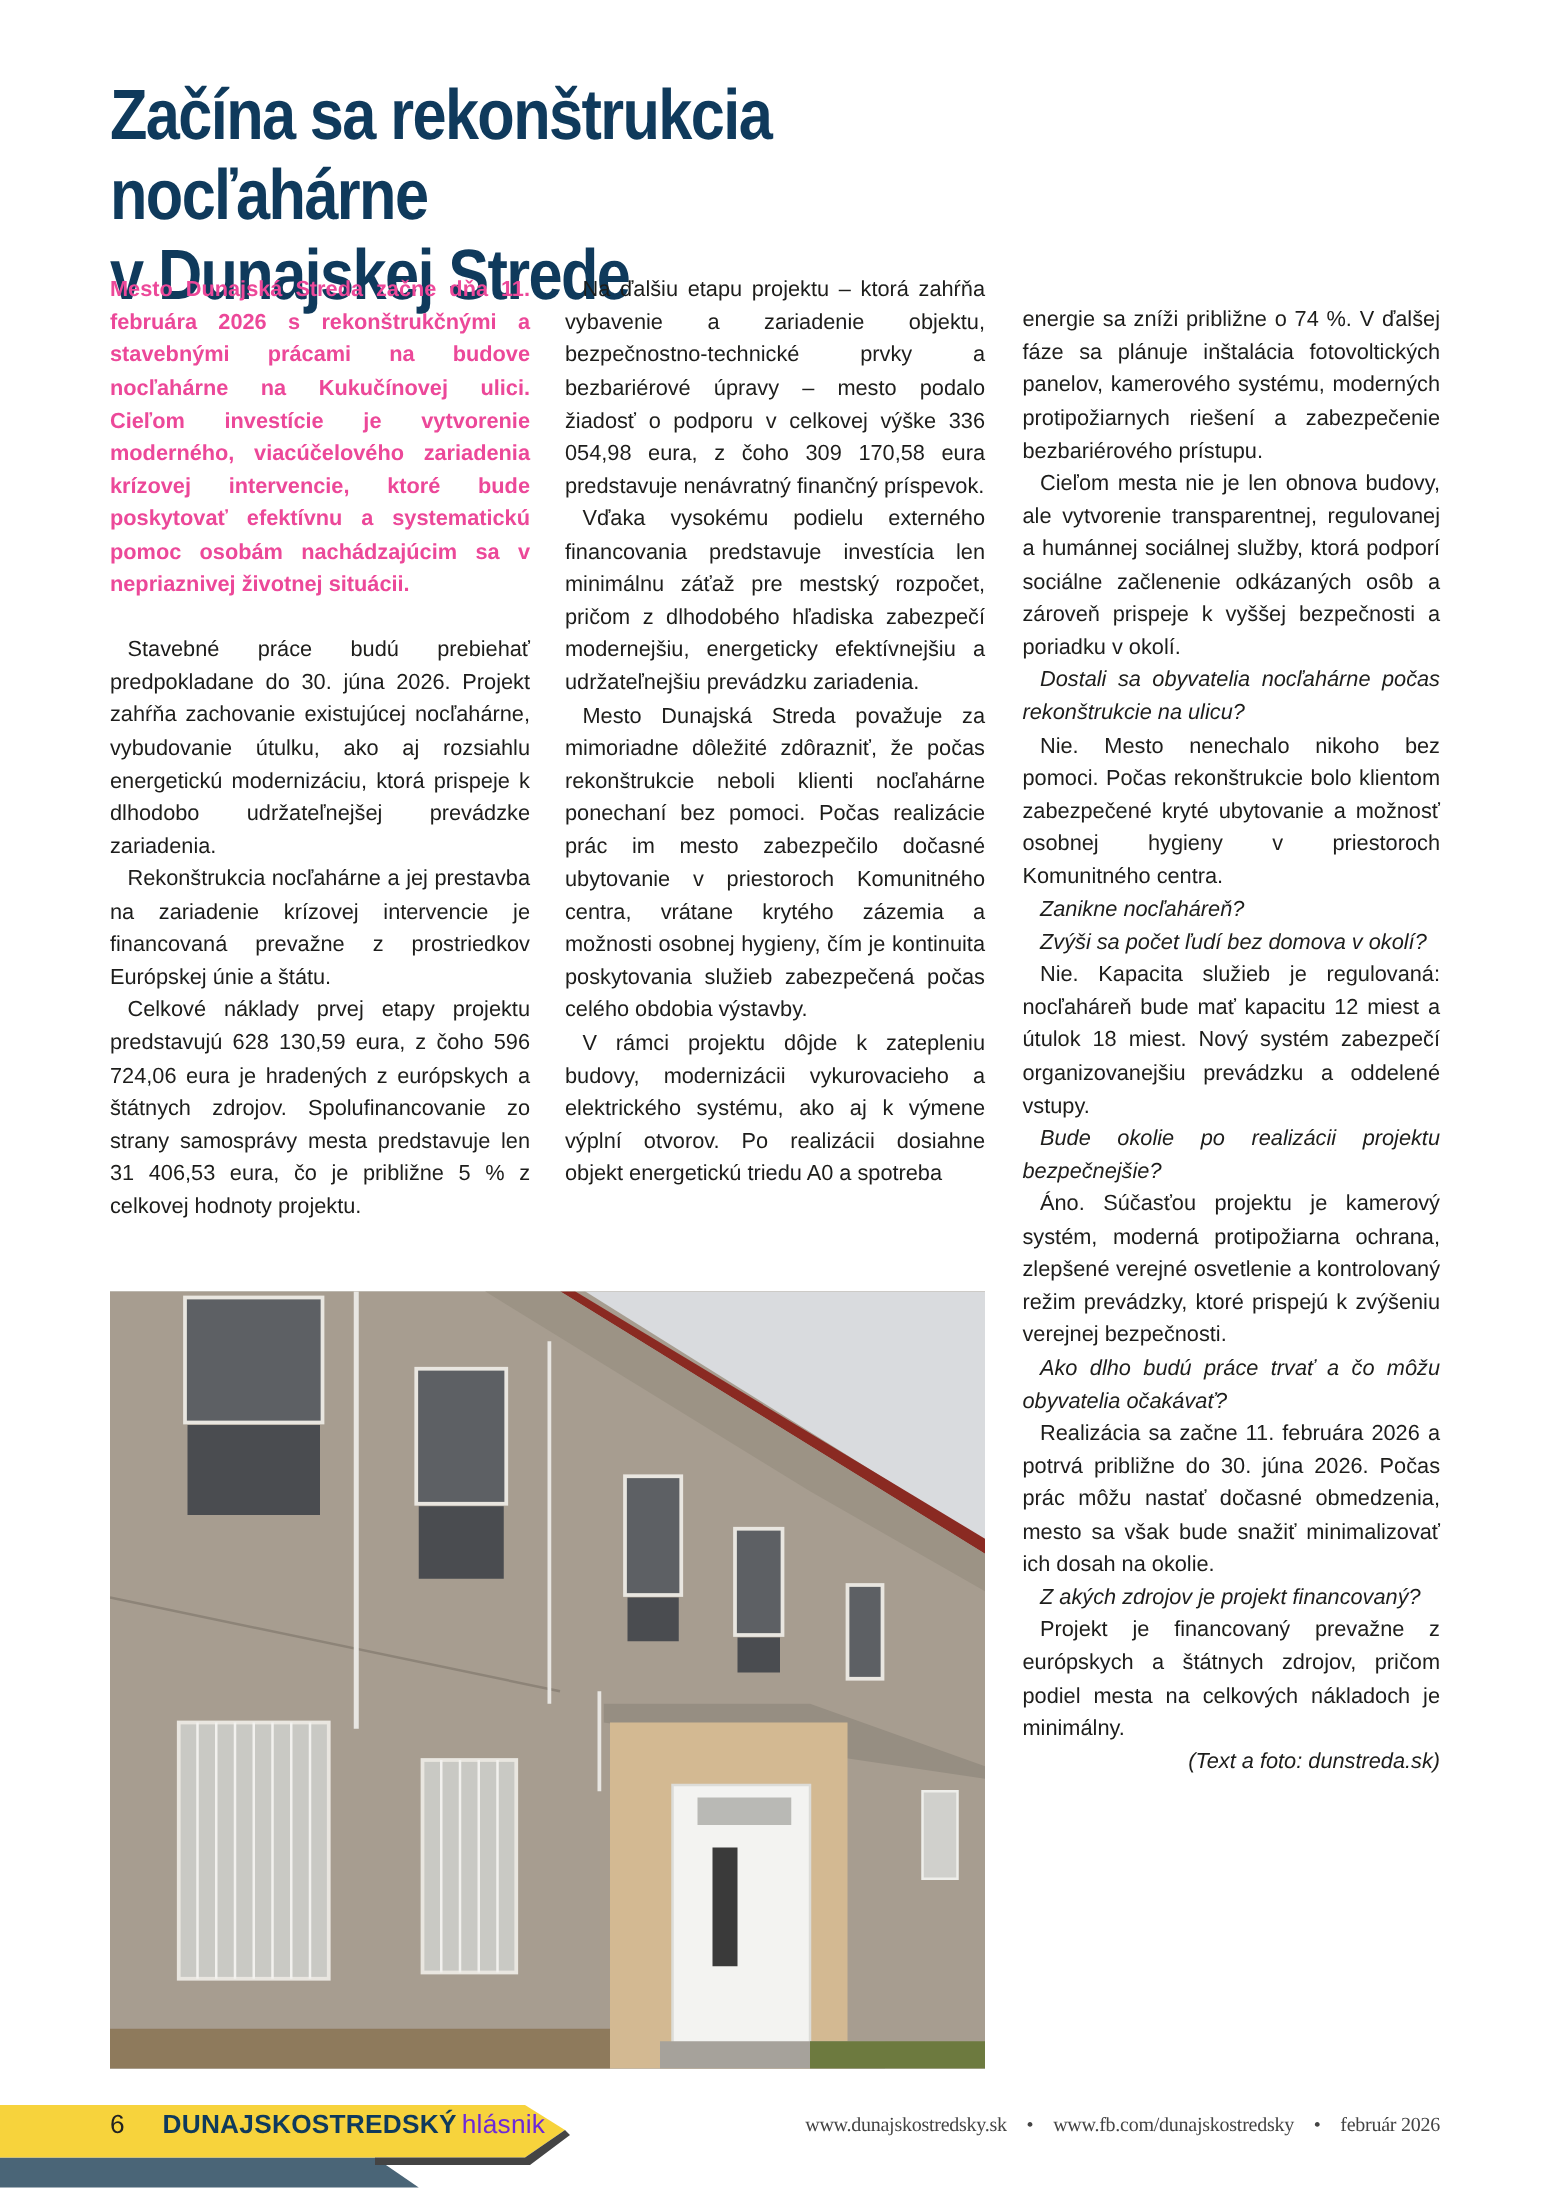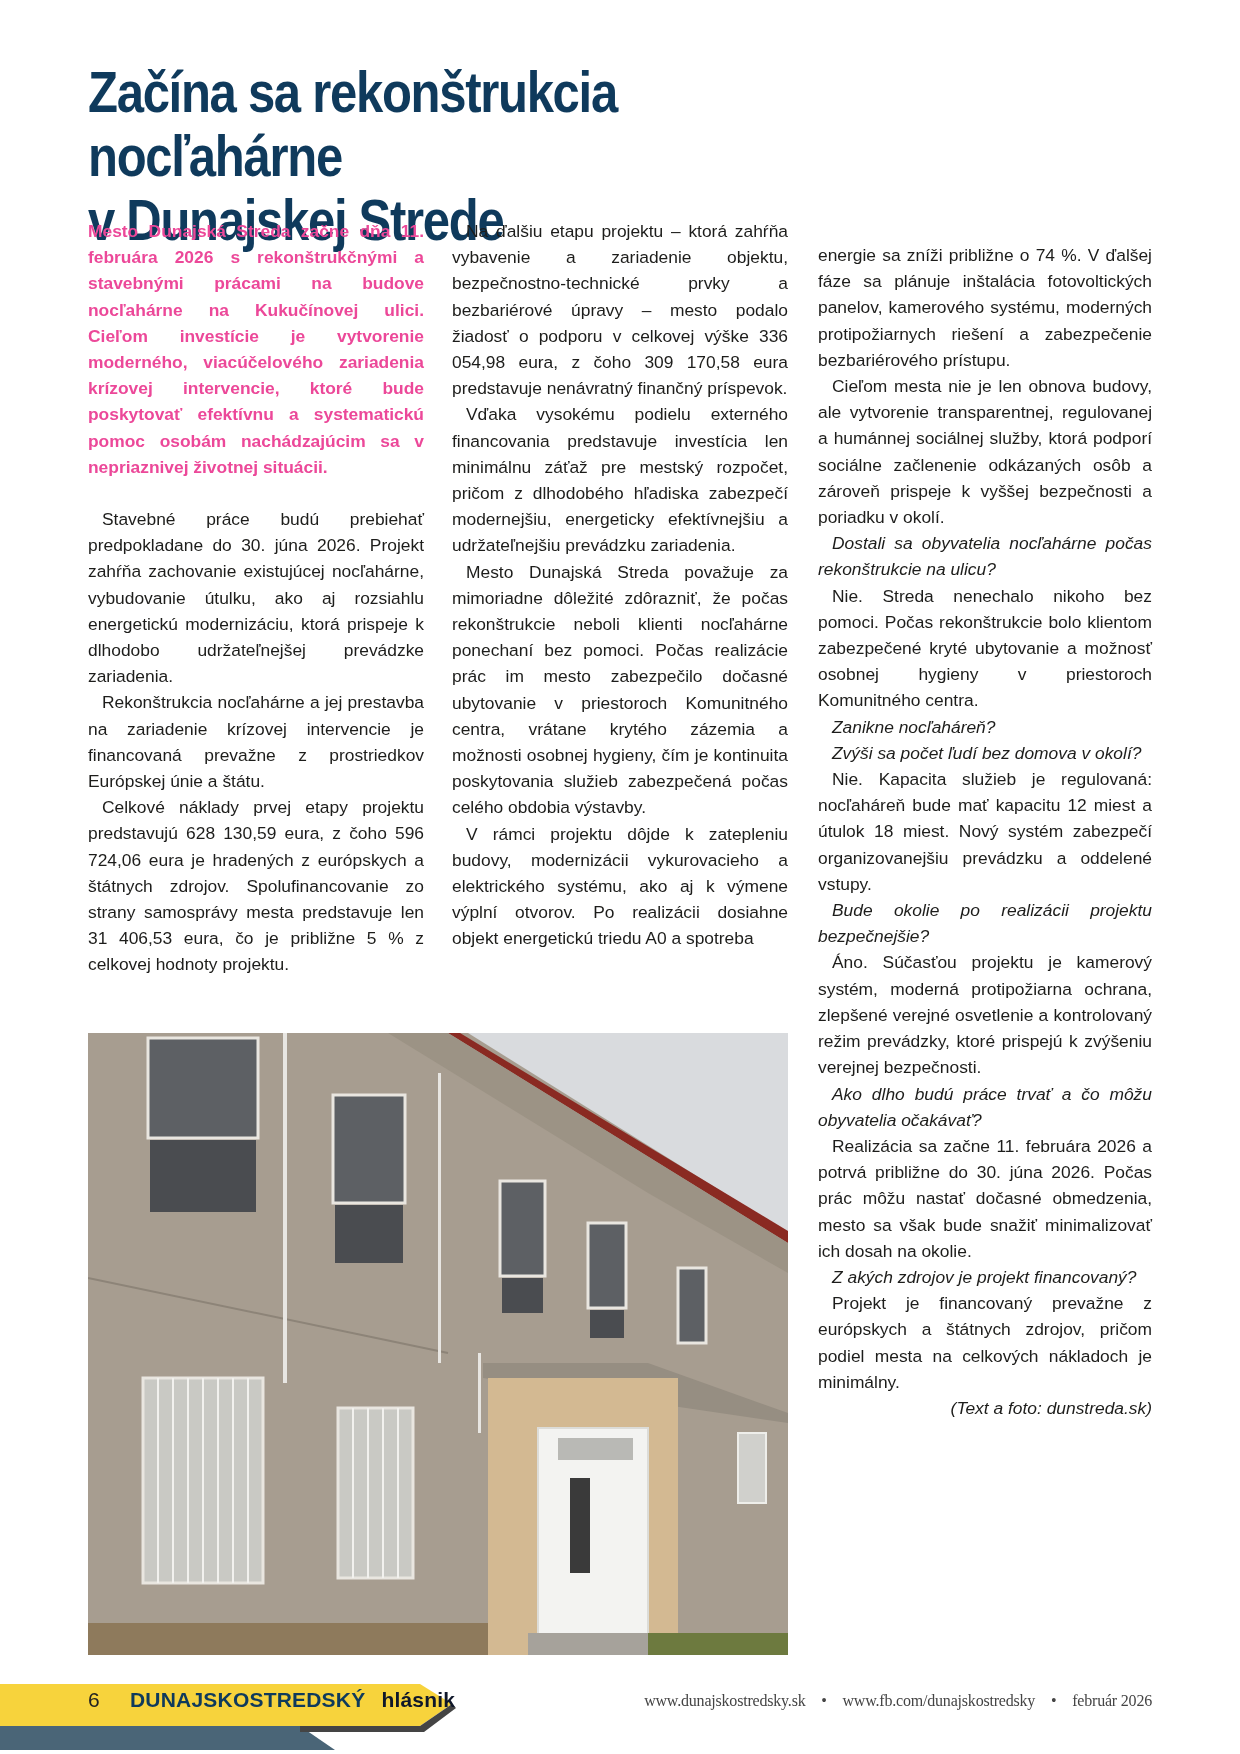--- a/index.html
+++ b/index.html
@@ -38,21 +38,21 @@
     position: absolute; left: 0; top: 1683px; width: 452px; height: 40px;
   }
   .footer-num {
     position: absolute; left: 88px; top: 1688px; font-size: 21px; color: #222;
     font-family: "Liberation Sans", sans-serif;
   }
   .footer-logo {
     position: absolute; left: 130px; top: 1688px; font-size: 21px;
     font-weight: 700; color: #0f3a5c; letter-spacing: 0.2px; white-space: nowrap;
   }
-  .footer-logo .light { font-weight: 700; color: #0f172a; margin-left: 16px; }
+  .footer-logo .light { font-weight: 400; color: #6d28d9; margin-left: 4px; }
   .footer-links {
     position: absolute; right: 88px; top: 1692px; font-size: 16px; color: #444;
     white-space: nowrap; letter-spacing: -0.2px; font-family: Liberation Serif, serif;
   }
   .footer-links .sep { margin: 0 12px; }
 </style>
 </head>
 <body>
 
 <h1 class="title">
@@ -72,21 +72,21 @@
   <p>Na ďalšiu etapu projektu – ktorá zahŕňa vybavenie a zariadenie objektu, bezpečnostno-technické prvky a bezbariérové úpravy – mesto podalo žiadosť o podporu v celkovej výške 336 054,98 eura, z čoho 309 170,58 eura predstavuje nenávratný finančný príspevok.</p>
   <p>Vďaka vysokému podielu externého financovania predstavuje investícia len minimálnu záťaž pre mestský rozpočet, pričom z dlhodobého hľadiska zabezpečí modernejšiu, energeticky efektívnejšiu a udržateľnejšiu prevádzku zariadenia.</p>
   <p>Mesto Dunajská Streda považuje za mimoriadne dôležité zdôrazniť, že počas rekonštrukcie neboli klienti nocľahárne ponechaní bez pomoci. Počas realizácie prác im mesto zabezpečilo dočasné ubytovanie v priestoroch Komunitného centra, vrátane krytého zázemia a možnosti osobnej hygieny, čím je kontinuita poskytovania služieb zabezpečená počas celého obdobia výstavby.</p>
   <p>V rámci projektu dôjde k zatepleniu budovy, modernizácii vykurovacieho a elektrického systému, ako aj k výmene výplní otvorov. Po realizácii dosiahne objekt energetickú triedu A0 a spotreba</p>
 </div>
 
 <div class="col col3">
   <p style="text-indent:0">energie sa zníži približne o 74 %. V ďalšej fáze sa plánuje inštalácia fotovoltických panelov, kamerového systému, moderných protipožiarnych riešení a zabezpečenie bezbariérového prístupu.</p>
   <p>Cieľom mesta nie je len obnova budovy, ale vytvorenie transparentnej, regulovanej a humánnej sociálnej služby, ktorá podporí sociálne začlenenie odkázaných osôb a zároveň prispeje k vyššej bezpečnosti a poriadku v okolí.</p>
   <p class="q">Dostali sa obyvatelia nocľahárne počas rekonštrukcie na ulicu?</p>
-  <p>Nie. Streda nenechalo nikoho bez pomoci. Počas rekonštrukcie bolo klientom zabezpečené kryté ubytovanie a možnosť osobnej hygieny v priestoroch Komunitného centra.</p>
+  <p>Nie. Mesto nenechalo nikoho bez pomoci. Počas rekonštrukcie bolo klientom zabezpečené kryté ubytovanie a možnosť osobnej hygieny v priestoroch Komunitného centra.</p>
   <p class="q">Zanikne nocľaháreň?</p>
   <p class="q">Zvýši sa počet ľudí bez domova v okolí?</p>
   <p>Nie. Kapacita služieb je regulovaná: nocľaháreň bude mať kapacitu 12 miest a útulok 18 miest. Nový systém zabezpečí organizovanejšiu prevádzku a oddelené vstupy.</p>
   <p class="q">Bude okolie po realizácii projektu bezpečnejšie?</p>
   <p>Áno. Súčasťou projektu je kamerový systém, moderná protipožiarna ochrana, zlepšené verejné osvetlenie a kontrolovaný režim prevádzky, ktoré prispejú k zvýšeniu verejnej bezpečnosti.</p>
   <p class="q">Ako dlho budú práce trvať a čo môžu obyvatelia očakávať?</p>
   <p>Realizácia sa začne 11. februára 2026 a potrvá približne do 30. júna 2026. Počas prác môžu nastať dočasné obmedzenia, mesto sa však bude snažiť minimalizovať ich dosah na okolie.</p>
   <p class="q">Z akých zdrojov je projekt financovaný?</p>
   <p>Projekt je financovaný prevažne z európskych a štátnych zdrojov, pričom podiel mesta na celkových nákladoch je minimálny.</p>
   <p class="credit">(Text a foto: dunstreda.sk)</p>

